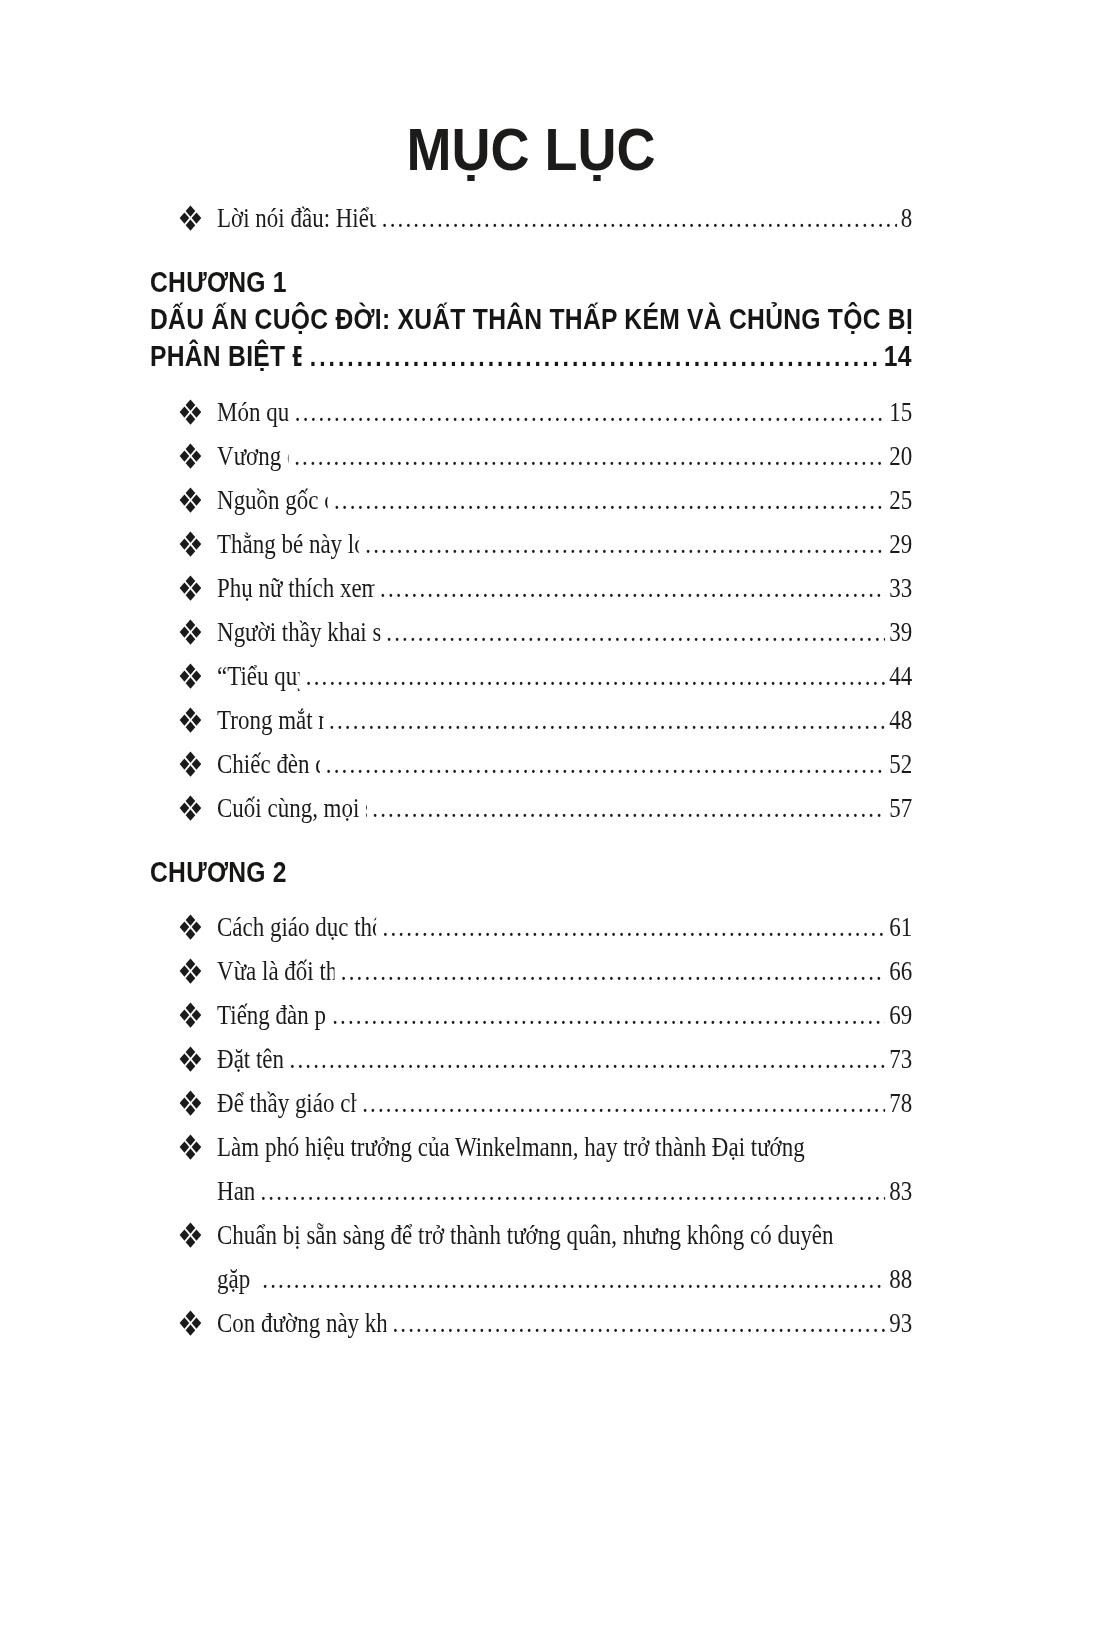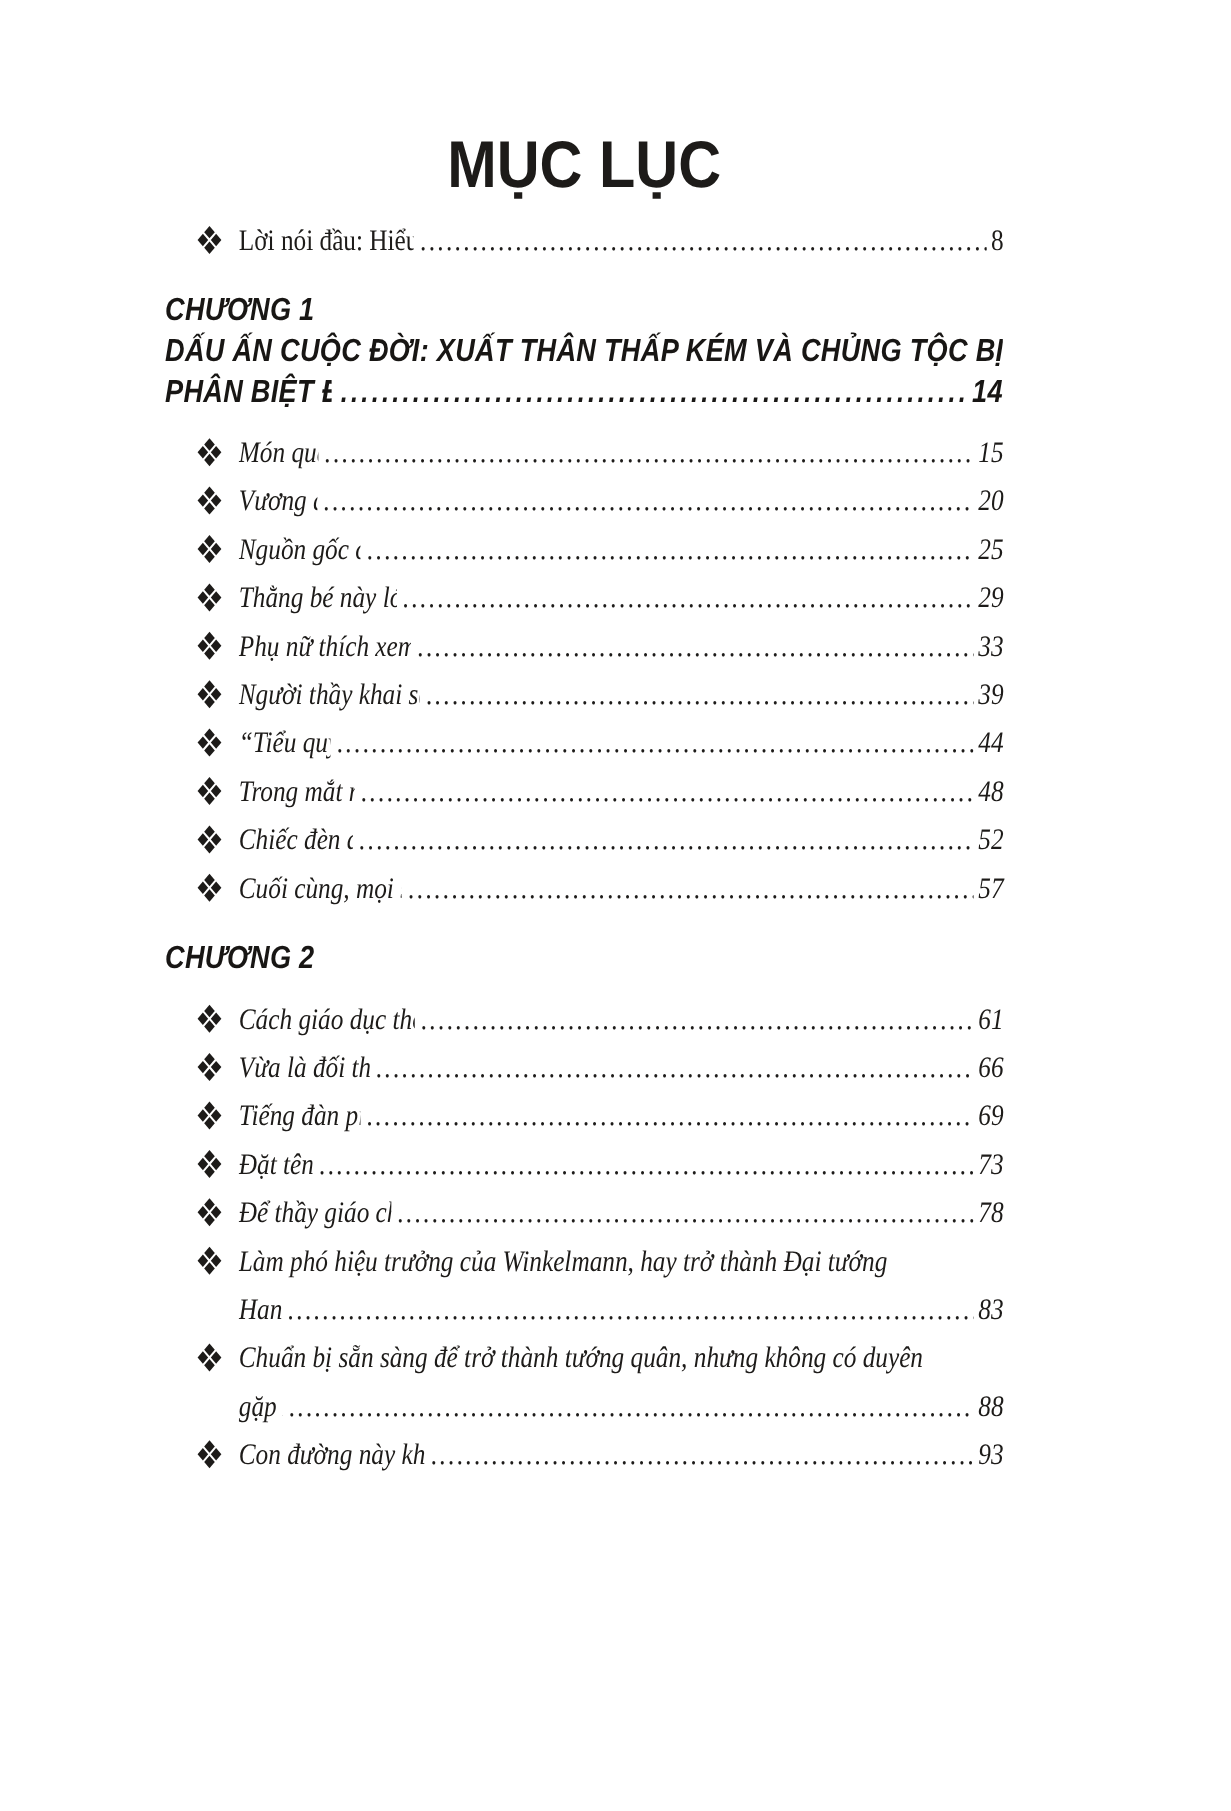--- a/index.html
+++ b/index.html
@@ -64,21 +64,21 @@
     white-space: nowrap;
     margin: 0 5px 0 7px;
   }
   .leader::after {
     content: "........................................................................................................................................................................................................";
     letter-spacing: 2.5px;
   }
   .entry-page { flex: 0 0 auto; }
 
   
-  .chapter { margin-top: 24px; font-style: italic; }
+  .chapter { margin-top: 24px; }
   .chap-label-row, .chap-line {
     display: flex;
     align-items: baseline;
     width: 895px;               
     transform: scaleX(0.851);
     transform-origin: 0 50%;
     font-family: "Liberation Sans", "DejaVu Sans", sans-serif;
     font-weight: 700;
     font-size: 29px;
     line-height: 37px;

